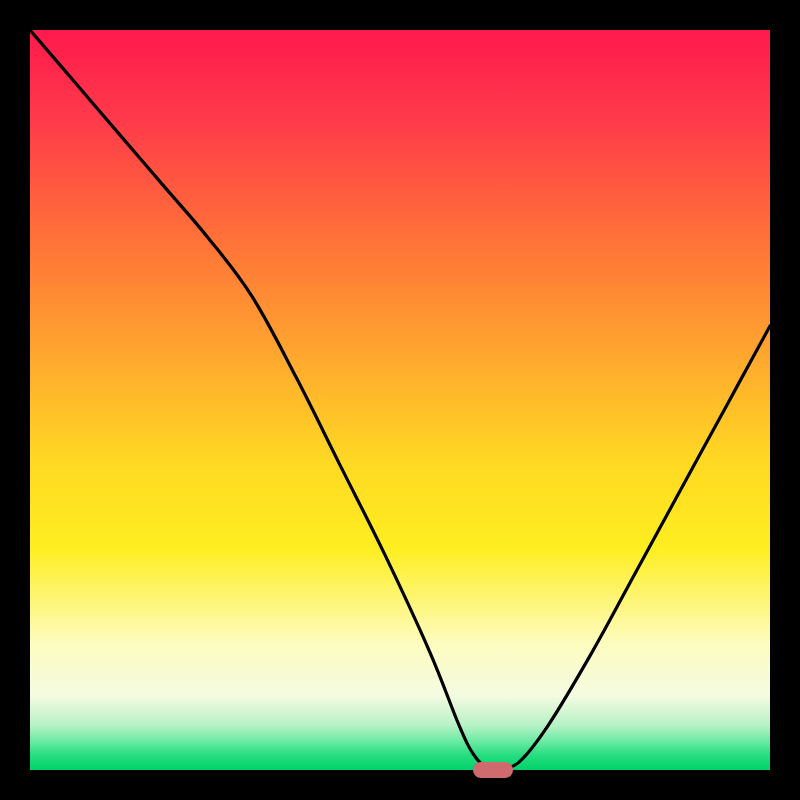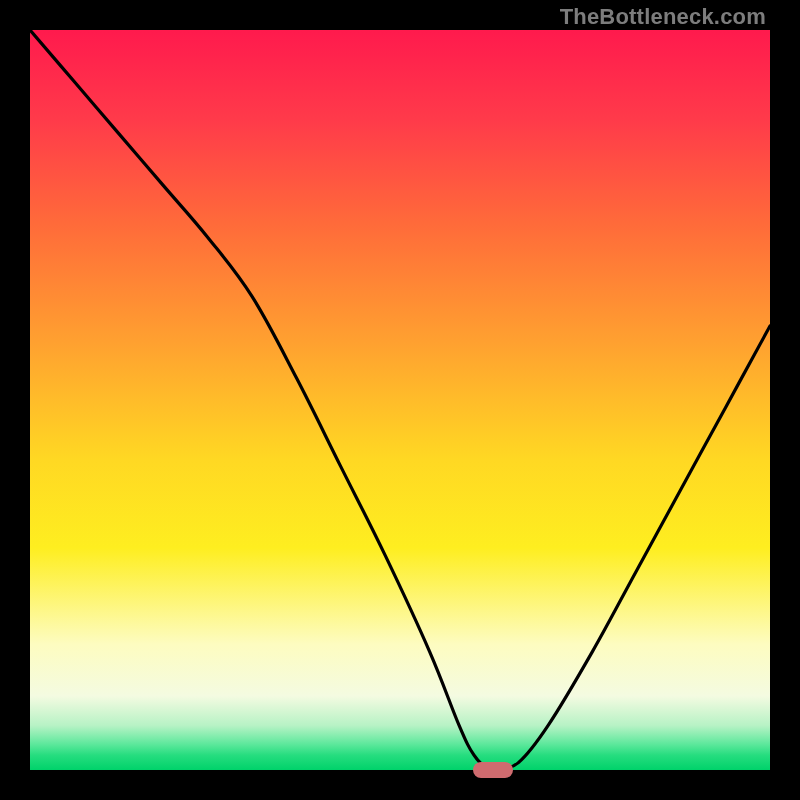--- a/index.html
+++ b/index.html
@@ -52,20 +52,19 @@
     font-size: 22px;
     font-weight: 600;
     color: #7d7d7d;
     letter-spacing: 0.2px;
   }
 </style>
 </head>
 <body>
 
 <div class="frame">
-  <div class="watermark">TheBottleneck.com</div>
   <div class="plot">
     <svg class="curve" viewBox="0 0 740 740" preserveAspectRatio="none">
       <path id="curve-path" fill="none" stroke="#000" stroke-width="3.2" stroke-linejoin="round" stroke-linecap="round" d="M 0 0 C 7.991999999999999 9.323999999999991, 28.416 33.15199999999995, 44.4 51.799999999999955 C 60.384 70.44799999999995, 72.816 84.95200000000003, 88.8 103.60000000000002 C 104.78399999999999 122.24800000000002, 117.216 136.75199999999998, 133.2 155.39999999999998 C 149.184 174.04799999999997, 161.61599999999999 187.22000000000006, 177.6 207.20000000000005 C 193.584 227.18000000000004, 206.016 241.09199999999998, 222 266.4 C 237.984 291.70799999999997, 250.41599999999997 317.16399999999993, 266.4 347.79999999999995 C 282.38399999999996 378.436, 294.81600000000003 404.632, 310.8 436.6 C 326.784 468.56800000000004, 339.216 492.09999999999997, 355.2 525.4 C 371.18399999999997 558.6999999999999, 386.28000000000003 590.964, 399.6 621.6 C 412.92 652.236, 421.20799999999997 676.952, 429.2 695.6 C 437.192 714.248, 438.67199999999997 717.2080000000001, 444 725.2 C 449.32800000000003 733.192, 454.80400000000003 737.336, 458.8 740 C 462.796 742.664, 460.87199999999996 741.332, 466.2 740 C 471.528 738.668, 479.076 740.592, 488.40000000000003 732.6 C 497.72400000000005 724.6080000000001, 504.68 715.58, 518 695.6 C 531.3199999999999 675.62, 546.4159999999999 649.572, 562.4 621.6 C 578.384 593.628, 590.8159999999999 569.504, 606.8 540.2 C 622.784 510.8960000000001, 635.216 488.10400000000004, 651.2 458.8 C 667.1840000000001 429.496, 679.6159999999999 406.70400000000006, 695.5999999999999 377.40000000000003 C 711.584 348.096, 732.008 310.652, 740 296"></path>
     </svg>
     <div id="marker" class="marker" style="left: 462.5px; top: 740px;"></div>
   </div>
 </div>
 
 </body></html>

